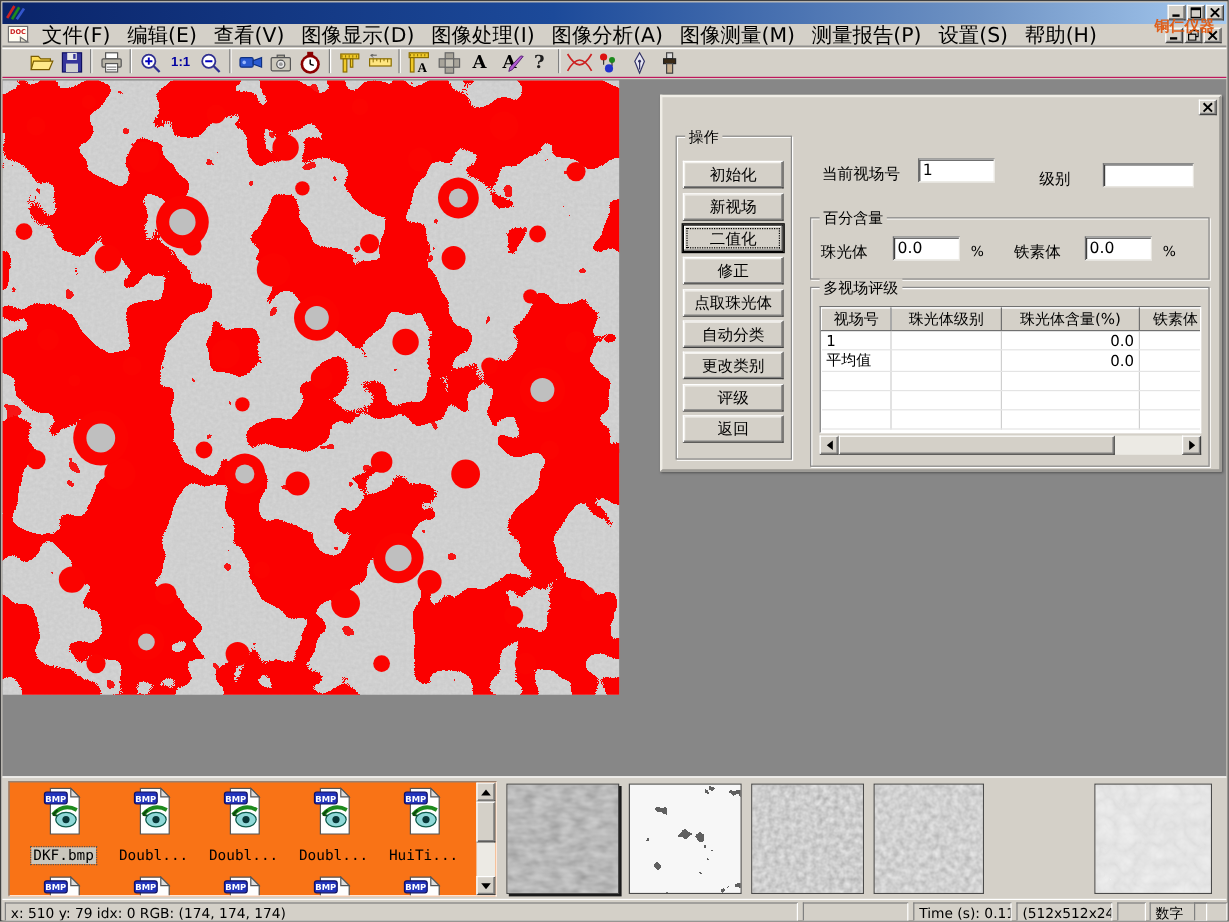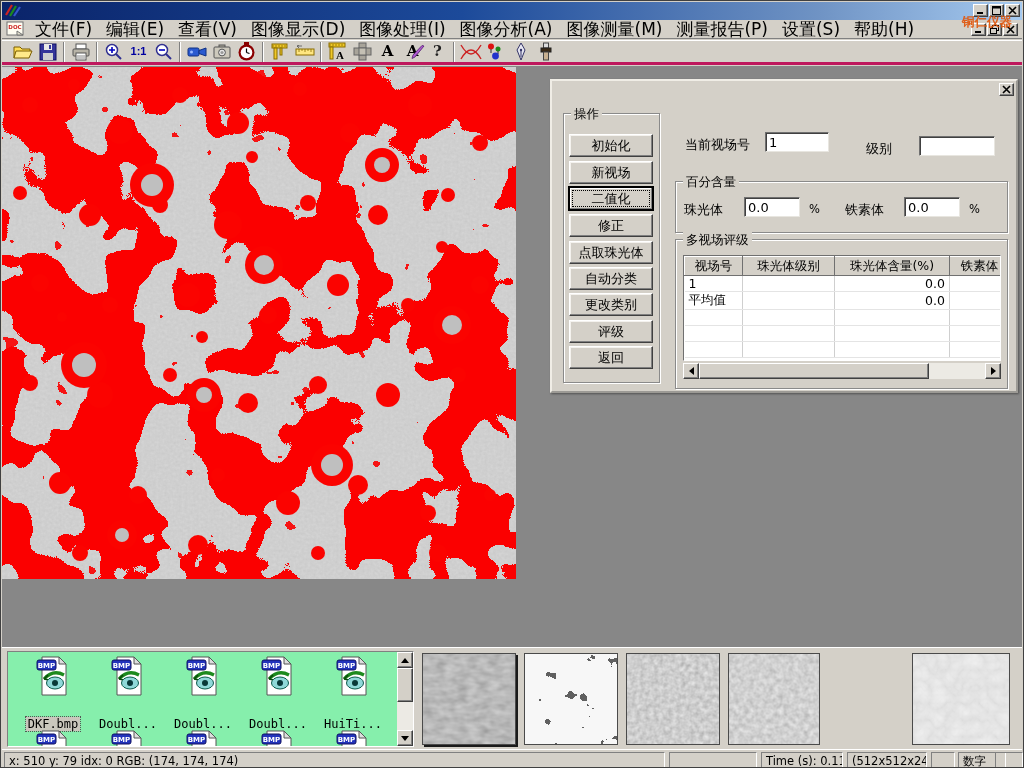--- a/index.html
+++ b/index.html
@@ -19,22 +19,22 @@
     z-index:40; letter-spacing:0px; opacity:.95; white-space:nowrap; }
 
   
   .menubar { position:absolute; left:1px; top:19px; right:1px; height:19px; background:#d4d0c8;
     display:flex; align-items:center; border-bottom:1px solid #808080; }
   .menu-item { font-size:17px; color:#000; padding:2px 7px; white-space:nowrap; }
   .doc-icon { margin-left:4px; margin-right:2px; display:inline-flex; }
 
   
   .toolbar { position:absolute; left:1px; top:39px; right:1px; height:25px; background:#d4d0c8;
-    border-top:1px solid #fff; border-bottom:3px solid #be185d;
-    display:flex; align-items:center; padding-left:8px; }
+    border-top:1px solid #fff; border-bottom:1px solid #be185d;
+    display:flex; padding-left:20px; }
   .tbtn { width:25px; height:22px; display:flex; align-items:center; justify-content:center;
     background:transparent; border:none; padding:0; }
   .tsep { width:2px; height:20px; border-left:1px solid #808080; border-right:1px solid #fff; margin:0 3px; }
   .glyphA { font-size:15px; font-weight:bold; font-family:"DejaVu Serif",serif; color:#000; line-height:1; }
   .glyph11 { font-size:11px; font-weight:bold; color:#0000a0; line-height:1; }
   .glyphQ { font-size:15px; font-weight:bold; font-family:"DejaVu Serif",serif; color:#202020; line-height:1; }
 
   
   .workspace { position:absolute; left:1px; top:65px; right:1px; height:581px; background:#878787; overflow:hidden; }
   .metallograph { position:absolute; left:0px; top:1px; width:514px; height:512px; }
@@ -71,25 +71,25 @@
   .sb-thumb { position:absolute; background:#d4d0c8; border:1px solid; border-color:#fff #404040 #404040 #fff;
     box-shadow:inset -1px -1px 0 #808080; }
   .arr { width:0; height:0; display:block; }
   .arr-left  { border:4px solid transparent; border-right:5px solid #000; margin-left:-4px; }
   .arr-right { border:4px solid transparent; border-left:5px solid #000; margin-right:-4px; }
   .arr-up    { border:4px solid transparent; border-bottom:5px solid #000; margin-top:-4px; }
   .arr-down  { border:4px solid transparent; border-top:5px solid #000; margin-bottom:-4px; }
 
   
   .bottom { position:absolute; left:1px; top:646px; right:1px; height:102px; background:#d4d0c8; border-top:1px solid #fff; }
-  .filelist { position:absolute; left:5px; top:3px; width:407px; height:96px; background:#86efac;
+  .filelist { position:absolute; left:5px; top:3px; width:407px; height:96px; background:#f97316;
     border:1px solid; border-color:#808080 #fff #fff #808080; overflow:hidden; }
   .fitem { position:absolute; width:74px; text-align:center; }
   .fitem .flabel { display:inline-block; font-family:"DejaVu Sans Mono","Liberation Mono",monospace;
-    font-size:12px; margin-top:17px; padding:0 2px; white-space:nowrap; }
+    font-size:12px; margin-top:6px; padding:0 2px; white-space:nowrap; }
   .fitem.selected .flabel { background:#cac7bd; outline:1px dotted #555; }
   .vscroll { position:absolute; right:0; top:0; width:16px; height:94px; background:#eceae4; }
   .thumb { position:absolute; top:5px; height:92px; border:1px solid #4a4a4a; }
   .thumb svg { display:block; }
   .thumb.shadowed { box-shadow:2px 2px 0 #1a1a1a; }
 
   
   .statusbar { position:absolute; left:1px; top:748px; right:1px; height:19px; background:#d4d0c8; border-top:1px solid #fff; }
   .scell { position:absolute; top:2px; height:16px; border:1px solid; border-color:#808080 #fff #fff #808080;
     font-size:11.5px; padding:1px 4px; white-space:nowrap; overflow:hidden; }

